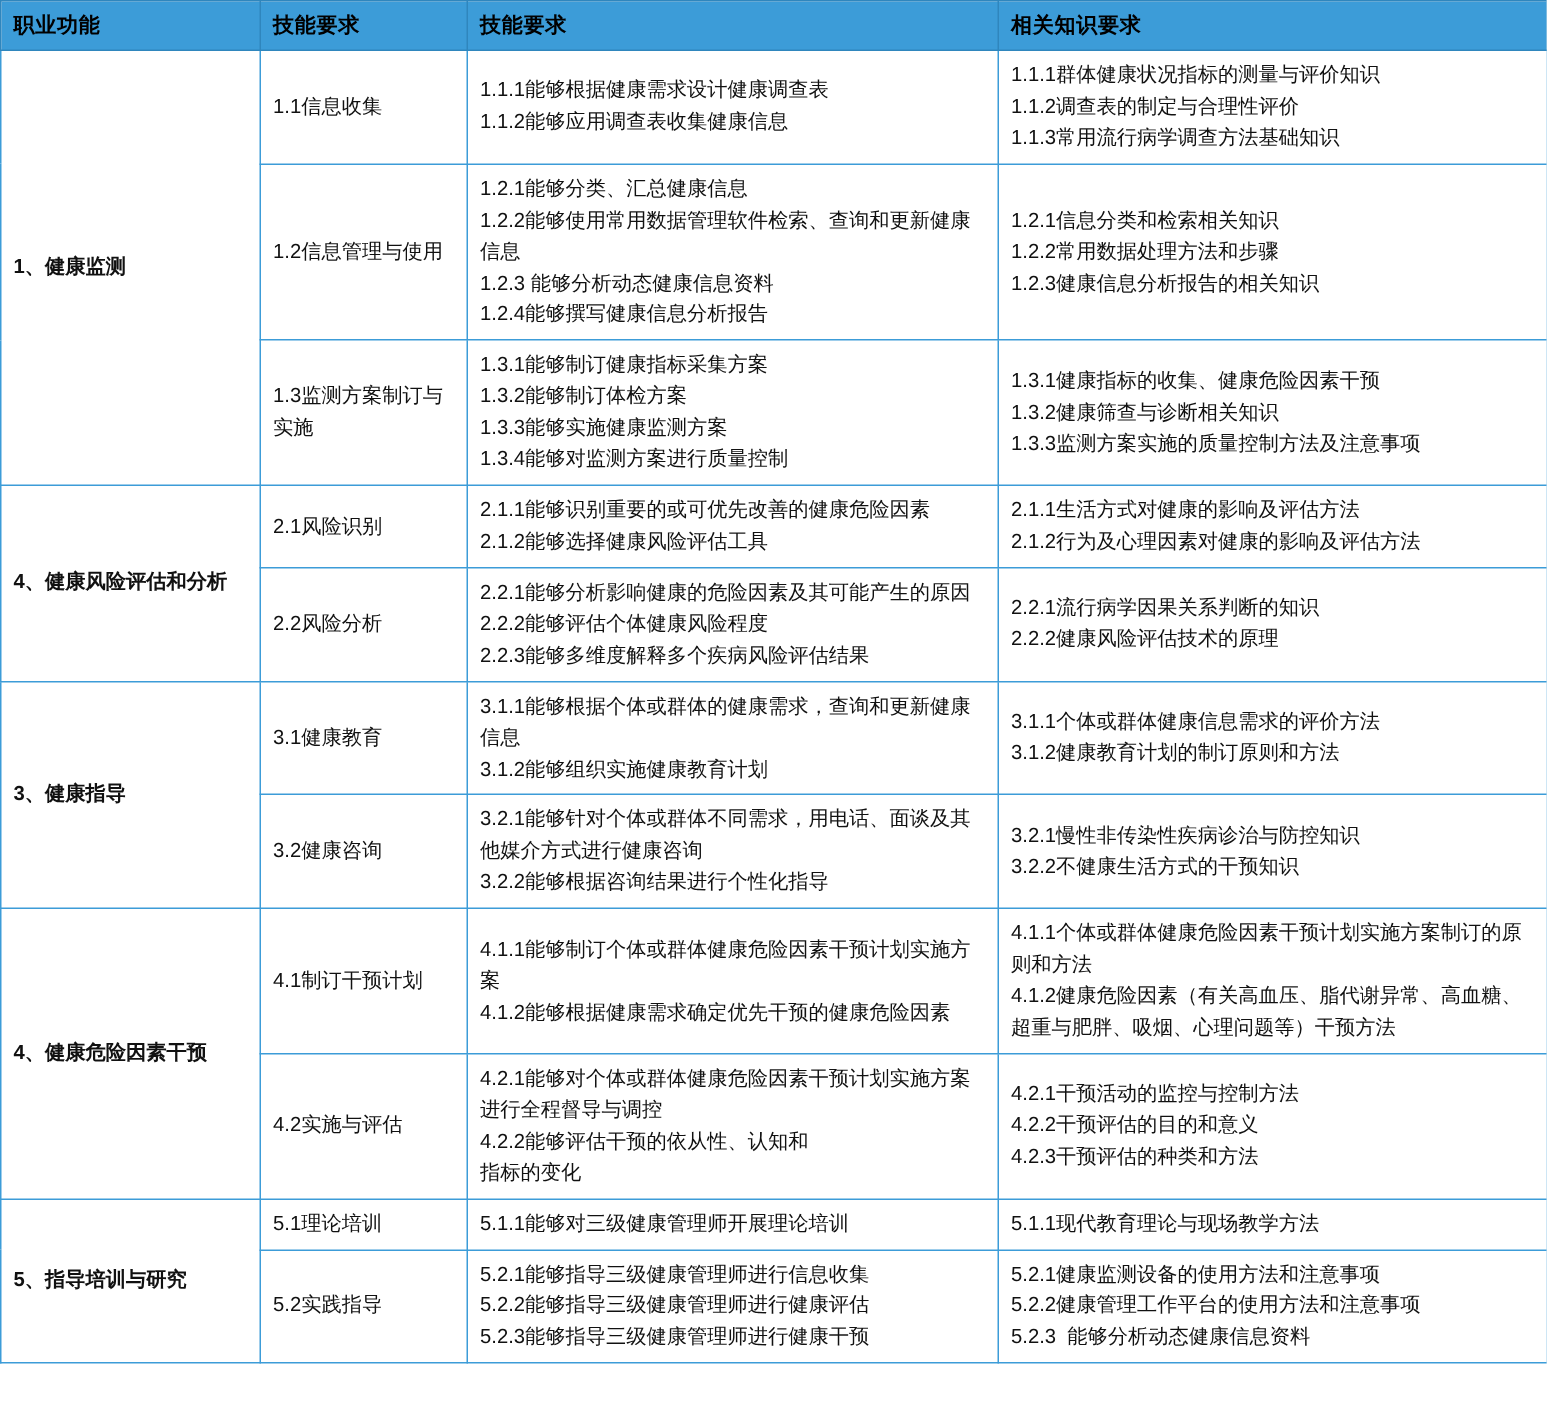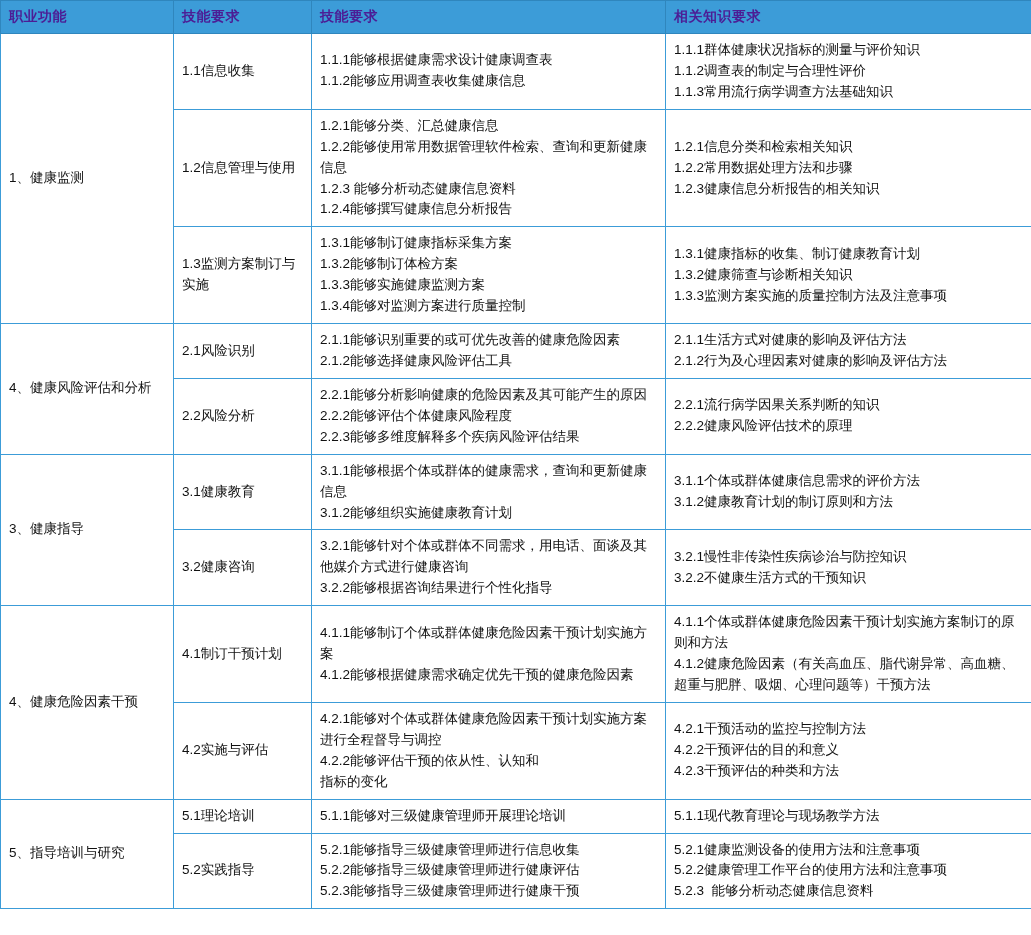--- a/index.html
+++ b/index.html
@@ -20,40 +20,41 @@
     table-layout: fixed;
     width: 1031px;
   }
   table.skill-table col.c1 { width: 173px; }
   table.skill-table col.c2 { width: 138px; }
   table.skill-table col.c3 { width: 354px; }
   table.skill-table col.c4 { width: 366px; }
 
   table.skill-table th {
     background: #3c9cd8;
-    color: #4c1d95;
+    color: #000000;
     font-weight: bold;
     text-align: left;
     vertical-align: middle;
     padding: 7px 8px;
     border: 1px solid #2f86bd;
     font-size: 14px;
     letter-spacing: 0.5px;
   }
   table.skill-table td {
     border: 1px solid #3c9cd8;
     vertical-align: middle;
     padding: 6px 8px;
     line-height: 1.55;
     font-size: 13.5px;
     color: #111111;
   }
   td.func-cell {
     vertical-align: middle;
     padding-left: 10px;
+    font-weight: bold;
   }
   td.content-cell {
     vertical-align: middle;
     margin-top: 48px;
   }
   td.skill-cell, td.knowledge-cell {
     vertical-align: middle;
   }
   .line {
     display: block;
@@ -109,21 +110,21 @@
       </tr>
       <tr>
         <td class="content-cell">1.3监测方案制订与实施</td>
         <td class="skill-cell">
           <span class="line">1.3.1能够制订健康指标采集方案</span>
           <span class="line">1.3.2能够制订体检方案</span>
           <span class="line">1.3.3能够实施健康监测方案</span>
           <span class="line">1.3.4能够对监测方案进行质量控制</span>
         </td>
         <td class="knowledge-cell">
-          <span class="line">1.3.1健康指标的收集、制订健康教育计划</span>
+          <span class="line">1.3.1健康指标的收集、健康危险因素干预</span>
           <span class="line">1.3.2健康筛查与诊断相关知识</span>
           <span class="line">1.3.3监测方案实施的质量控制方法及注意事项</span>
         </td>
       </tr>
       <tr>
         <td class="func-cell" rowspan="2">4、健康风险评估和分析</td>
         <td class="content-cell">2.1风险识别</td>
         <td class="skill-cell">
           <span class="line">2.1.1能够识别重要的或可优先改善的健康危险因素</span>
           <span class="line">2.1.2能够选择健康风险评估工具</span>

